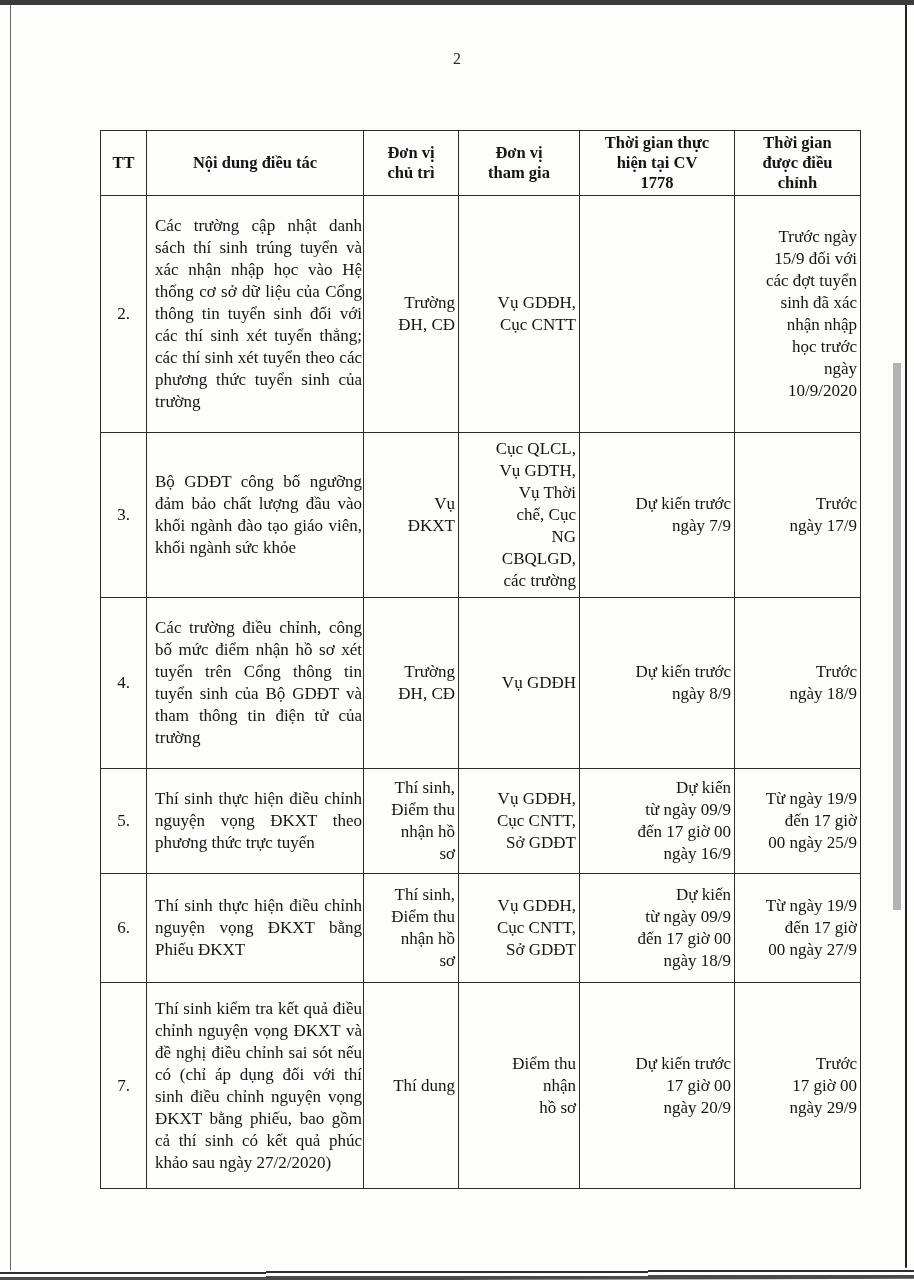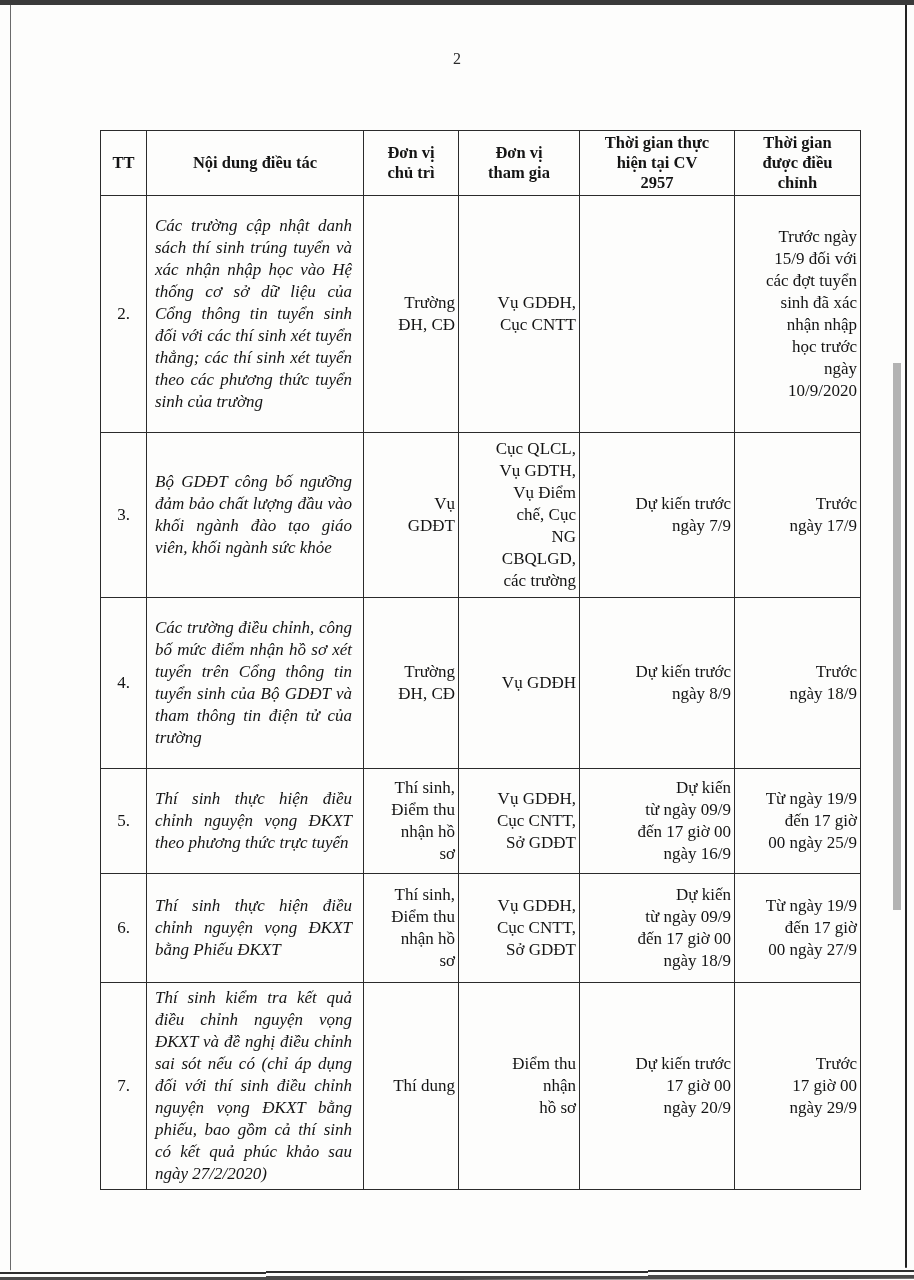--- a/index.html
+++ b/index.html
@@ -61,24 +61,23 @@
     font-weight: bold;
     text-align: center;
     white-space: pre-line;
     font-size: 16.5px;
     line-height: 20px;
     padding: 2px 3px;
   }
   td.cell-tt { text-align: center; }
   td.cell-content {
     text-align: justify;
-    padding: 4px 11px 4px 8px;
+    padding: 4px 1px 4px 8px;
     line-height: 22.5px;
     vertical-align: middle;
-    font-style: italic;
   }
   td.cell-center {
     text-align: right;
     white-space: pre-line;
     padding: 2px 3px;
     line-height: 22px;
   }
   tr.hdr      { height: 65px; }
   tr.row-idx0 { height: 237px; }
   tr.row-idx1 { height: 165px; }
@@ -111,21 +110,21 @@
     <thead>
       <tr class="hdr">
         <th>TT</th>
         <th>Nội dung điều tác</th>
         <th>Đơn vị
 chủ trì</th>
         <th>Đơn vị
 tham gia</th>
         <th>Thời gian thực
 hiện tại CV
-2957</th>
+1778</th>
         <th>Thời gian
 được điều
 chỉnh</th>
       </tr>
     </thead>
     <tbody>
       <tr class="row-idx0">
         <td class="cell-tt">2.</td>
         <td class="cell-content">Các trường cập nhật danh sách thí sinh trúng tuyển và xác nhận nhập học vào Hệ thống cơ sở dữ liệu của Cổng thông tin tuyển sinh đối với các thí sinh xét tuyển thẳng; các thí sinh xét tuyển theo các phương thức tuyển sinh của trường</td>
         <td class="cell-center">Trường
@@ -139,24 +138,24 @@
 sinh đã xác
 nhận nhập
 học trước
 ngày
 10/9/2020</td>
       </tr>
       <tr class="row-idx1">
         <td class="cell-tt">3.</td>
         <td class="cell-content">Bộ GDĐT công bố ngưỡng đảm bảo chất lượng đầu vào khối ngành đào tạo giáo viên, khối ngành sức khỏe</td>
         <td class="cell-center">Vụ
-GDĐT</td>
+ĐKXT</td>
         <td class="cell-center">Cục QLCL,
 Vụ GDTH,
-Vụ Điểm
+Vụ Thời
 chế, Cục
 NG
 CBQLGD,
 các trường</td>
         <td class="cell-center">Dự kiến trước
 ngày 7/9</td>
         <td class="cell-center">Trước
 ngày 17/9</td>
       </tr>
       <tr class="row-idx2">

